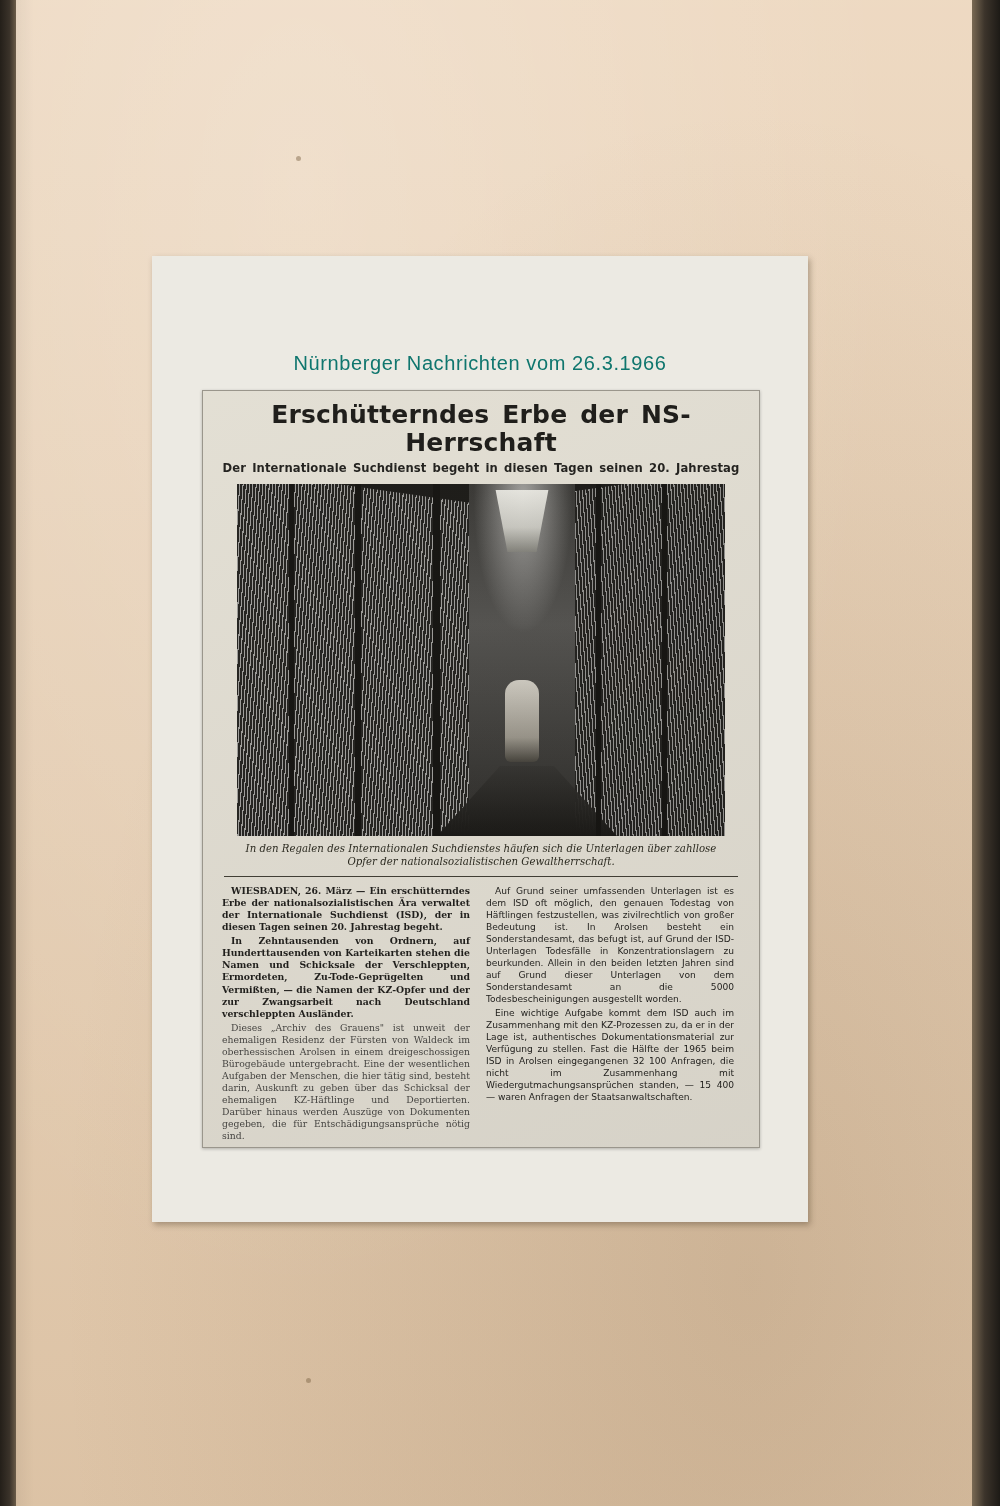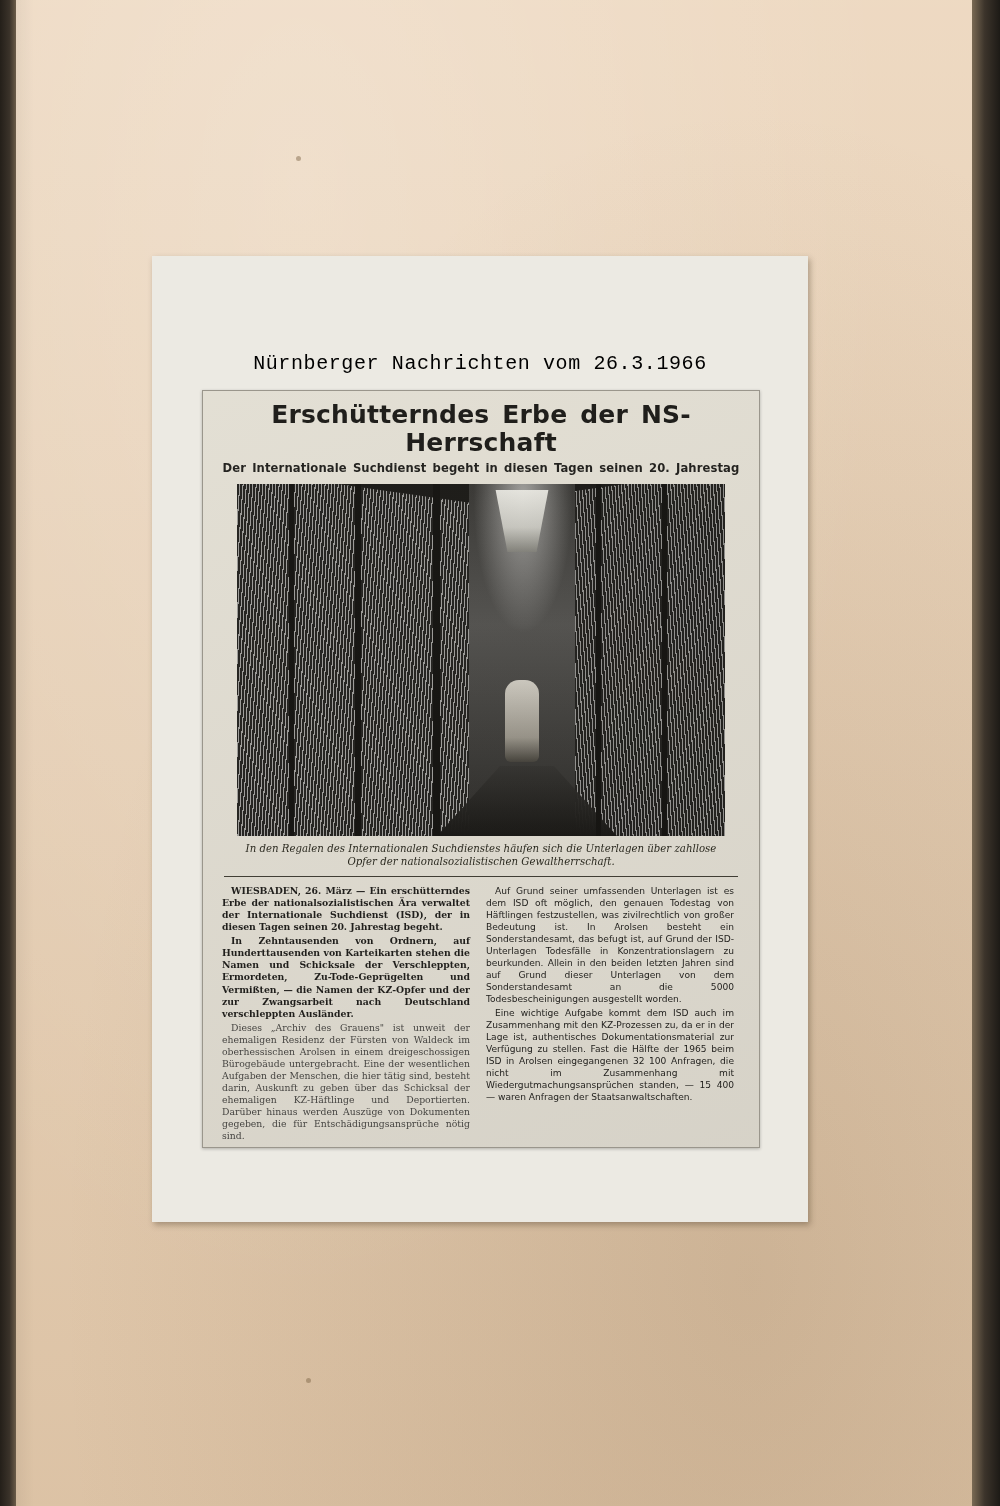--- a/index.html
+++ b/index.html
@@ -54,24 +54,24 @@
     width: 656px; height: 966px;
     background: #eceae3;
     box-shadow: 2px 3px 6px rgba(60,45,25,0.35);
   }
 
   #headline-date {
     position: absolute;
     left: 0; top: 96px;
     width: 656px;
     text-align: center;
-    font-family: Liberation Mono, monospace;
+    font-family: Liberation Sans, sans-serif;
     font-size: 20px;
     letter-spacing: 0.6px;
-    color: #000000;
+    color: #0f766e;
   }
 
   
   #cutting {
     position: absolute;
     left: 50px; top: 134px;
     width: 556px; height: 756px;
     background: #e6e3da;
     border: 1px solid #9a968c;
     box-shadow: 0 1px 3px rgba(0,0,0,0.25);

